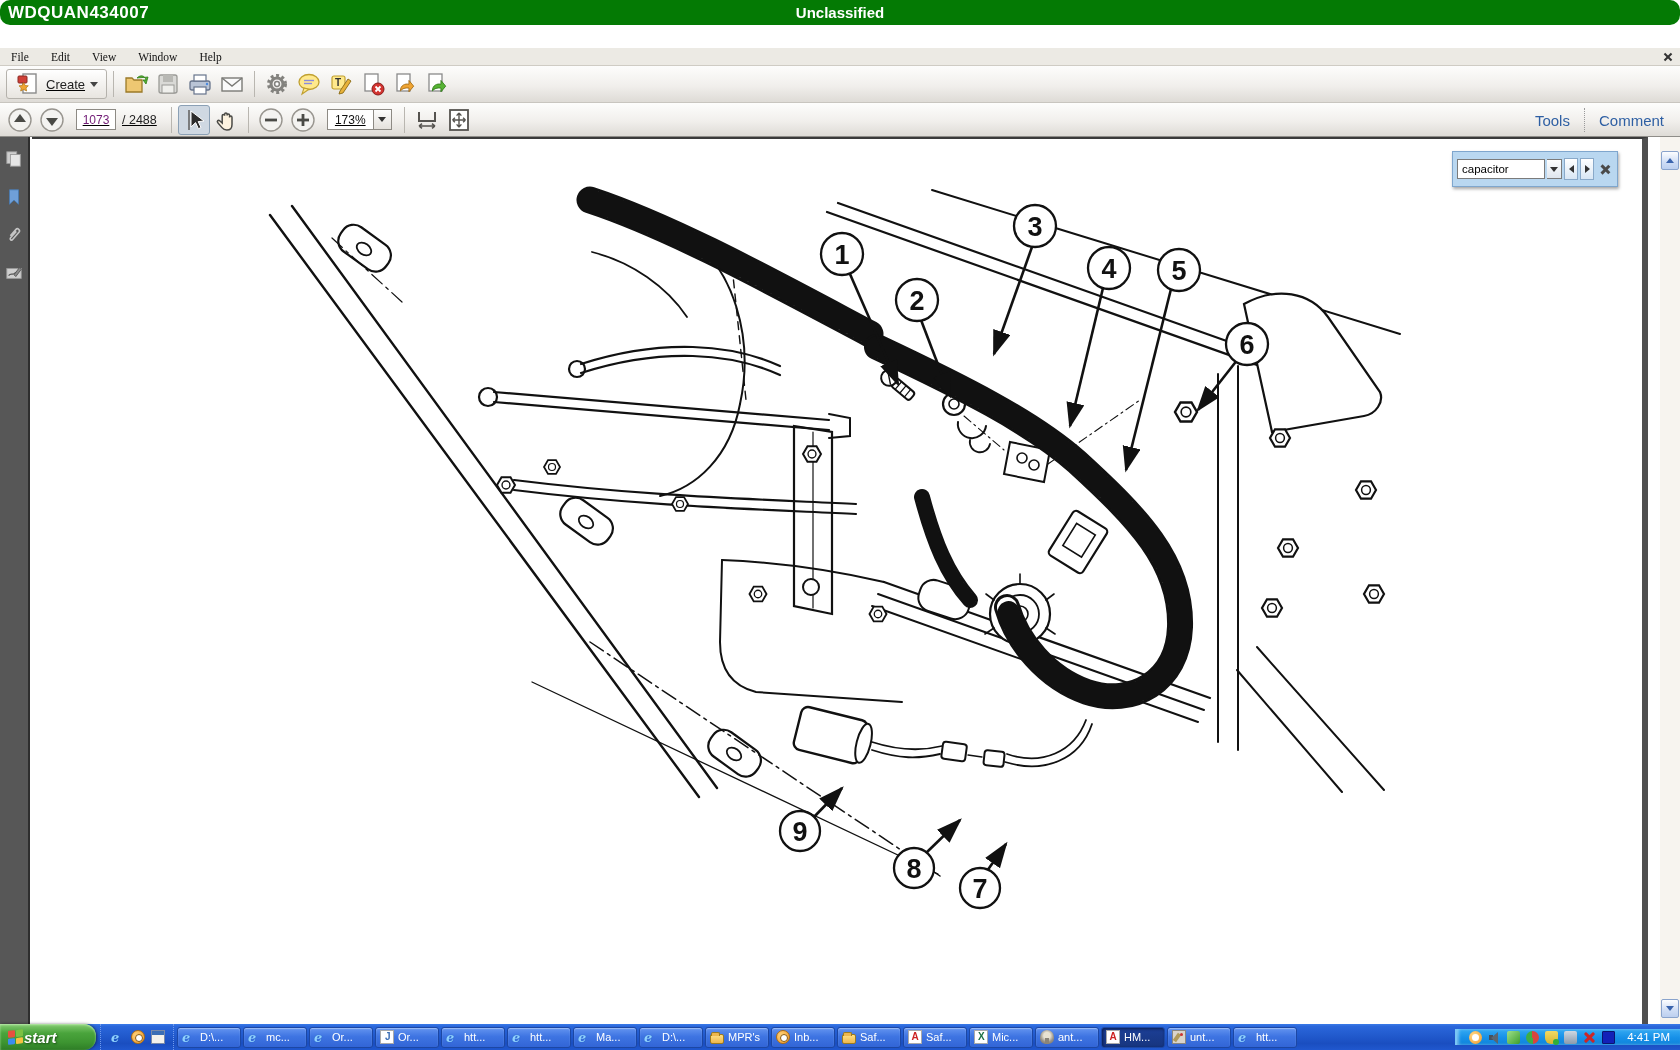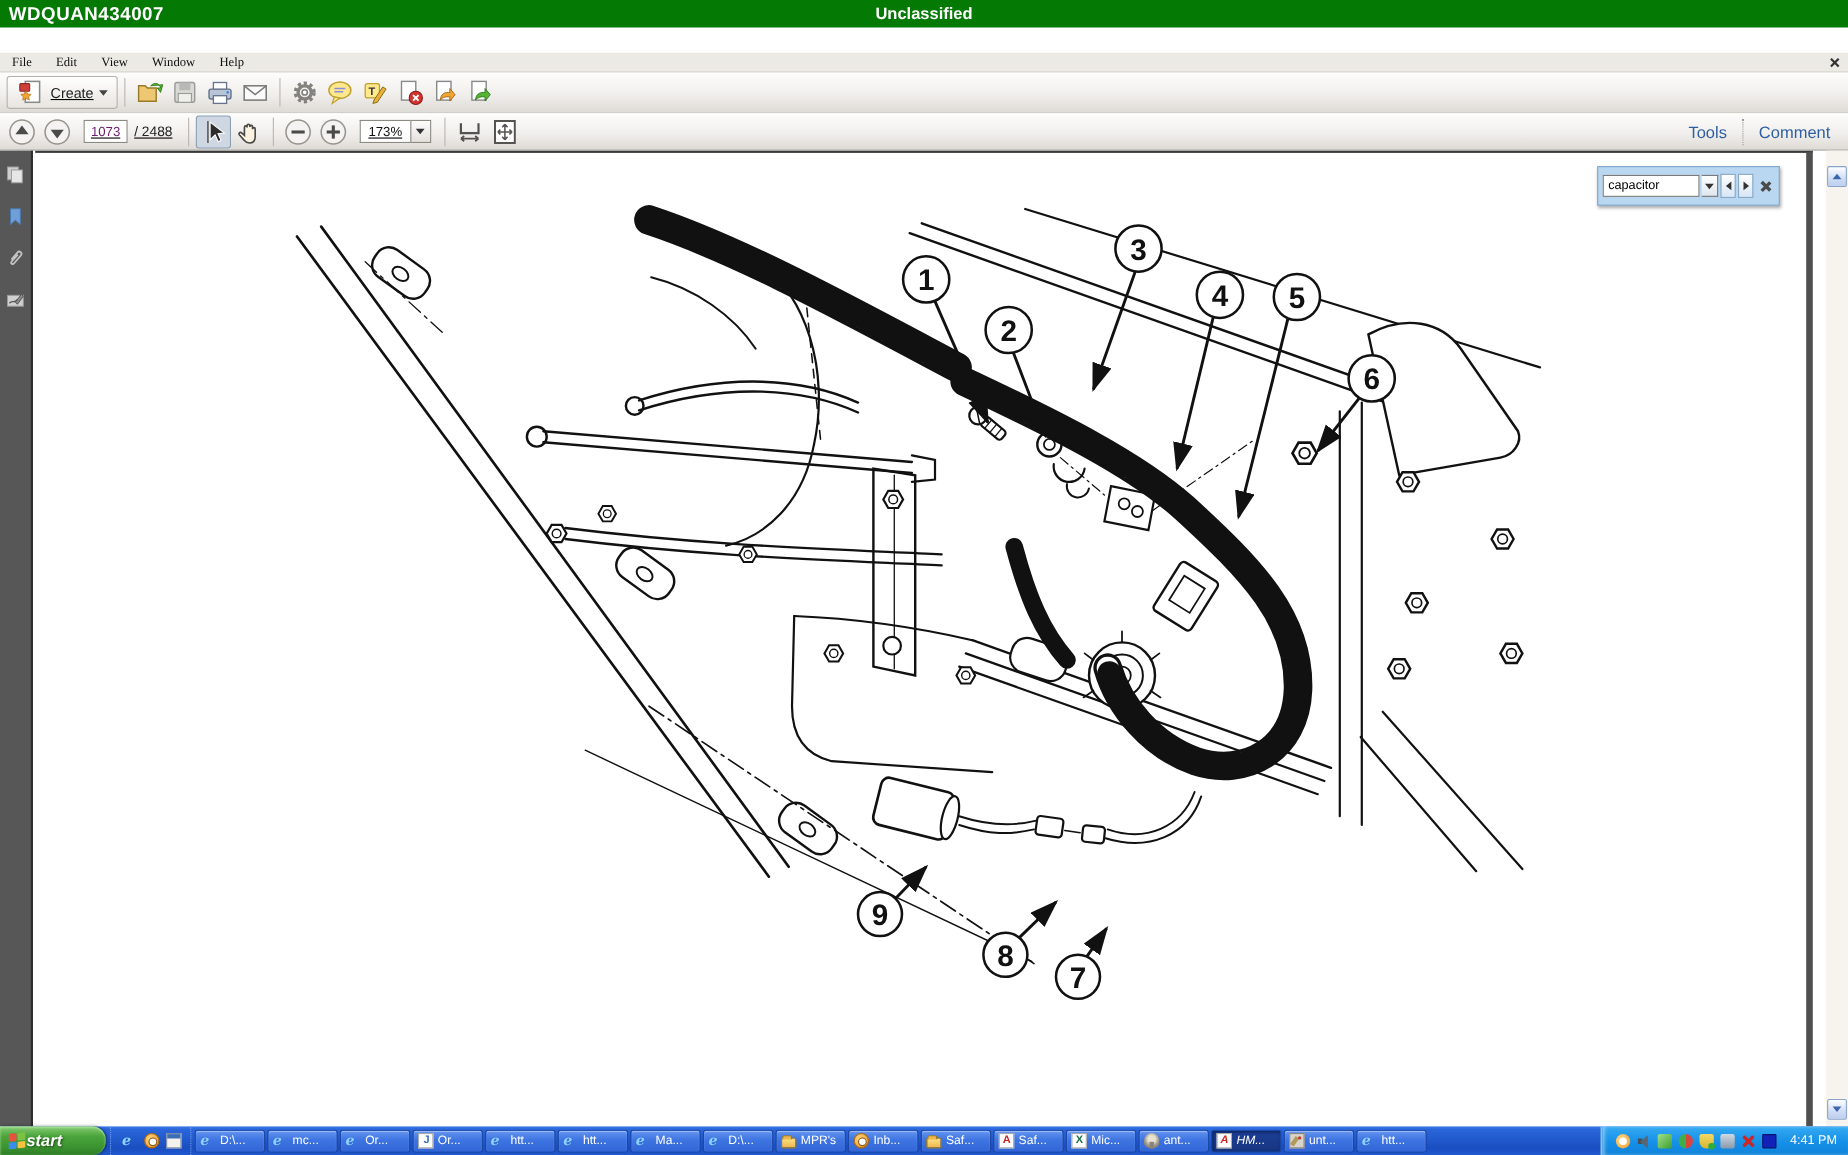--- a/index.html
+++ b/index.html
@@ -2,21 +2,21 @@
 <html><head>
 <meta charset="utf-8">
 <style>
   * { margin:0; padding:0; box-sizing:border-box; }
   html,body { width:1680px; height:1050px; overflow:hidden; background:#000;
               font-family:"Liberation Sans", sans-serif; }
   .screen { position:relative; width:1680px; height:1050px; background:#fff; overflow:hidden; }
 
   
   .banner { position:absolute; left:0; top:0; width:1680px; height:25px; background:#047a04;
-            display:flex; align-items:center; }
+            display:flex; align-items:center;border-radius:10px; }
   .banner .bid { color:#fff; font-weight:bold; font-size:17px; margin-left:8px; letter-spacing:.5px; }
   .banner .bclass { position:absolute; left:0; right:0; text-align:center; color:#fff;
                     font-weight:bold; font-size:15px; }
 
   
   .titlebar { position:absolute; left:0; top:25px; width:1680px; height:23px;
       background:linear-gradient(180deg,#3a86ec 0%,#1a66ea 12%,#0e59e4 45%,#0a4ed6 80%,#0947c6 100%);
       display:flex; align-items:center; padding:0 4px; }
   .titlebar .ttext { color:#fff; font-weight:bold; font-size:12.5px; margin-left:5px;
                      text-shadow:1px 1px 1px #07339a; }
@@ -115,21 +115,21 @@
           gap:1px; transform:skewY(-6deg); }
   .flag i { border-radius:1px; }
   .flag i:nth-child(1){background:#e8503f;} .flag i:nth-child(2){background:#7cc143;}
   .flag i:nth-child(3){background:#3b8cf0;} .flag i:nth-child(4){background:#f5c242;}
   .qlaunch { display:flex; align-items:center; gap:6px; padding:0 8px 0 10px; height:26px;
              border-left:1px dotted #6f9aec; border-right:1px dotted #6f9aec; margin-left:4px; }
   .taskbtns { display:flex; align-items:center; gap:2px; flex:1; padding:0 3px; overflow:hidden; }
   .taskbtn { height:21px; flex:0 0 64px; border-radius:3px; border:1px solid #1c47a4;
       background:linear-gradient(180deg,#6394f0 0%,#3e74e2 45%,#3265d6 100%);
       box-shadow:inset 0 1px 1px #9cbcf8; display:flex; align-items:center; gap:4px; padding:0 4px; color:#fff; font-size:11px; }
-  .taskbtn.active { background:linear-gradient(180deg,#1c3f96 0%,#17357f 100%); box-shadow:inset 1px 1px 3px #0a1d50;font-style:italic; }
+  .taskbtn.active { background:linear-gradient(180deg,#1c3f96 0%,#17357f 100%); box-shadow:inset 1px 1px 3px #0a1d50; }
   .taskbtn .lbl { white-space:nowrap; overflow:hidden; }
   .tb-ico { width:14px; height:14px; flex:none; position:relative; display:inline-block; }
   .ic-ie { font:italic bold 13px "DejaVu Serif",serif; color:#8fd0ff; text-shadow:0 0 1px #1b5fb0; }
   .ic-ie::before { content:"e"; }
   .ic-folder { background:linear-gradient(#ffe084,#edb74e); border:1px solid #9c7a1e; border-radius:2px; margin-top:3px; height:10px; }
   .ic-folder::before { content:""; position:absolute; left:0; top:-3px; width:7px; height:3px; background:#edb74e;
                        border:1px solid #9c7a1e; border-bottom:none; border-radius:2px 2px 0 0; }
   .ic-outlook { background:radial-gradient(circle at 35% 35%,#ffd27a,#ef9726); border-radius:50%; border:1px solid #b06c10; }
   .ic-outlook::before { content:""; position:absolute; left:3px; top:3px; width:6px; height:6px; background:#fff;
                         border-radius:50%; border:1px solid #8a5a10; }
@@ -140,21 +140,21 @@
   .ic-java { background:#fff; border:1px solid #aaa; }
   .ic-java::before { content:"J"; position:absolute; left:4px; top:0; font-size:10px; font-weight:bold; color:#3b6eb5; }
   .ic-boom { background:radial-gradient(circle at 50% 40%,#e8e2d2 0 30%,#9a9489 60%,#6b665e); border-radius:50% 50% 40% 40%; }
   .ic-boom::before { content:""; position:absolute; left:5px; top:8px; width:4px; height:6px; background:#8a8478; }
   .ic-paint { background:#d8d4cc; border:1px solid #8a867e; }
   .ic-paint::before { content:""; position:absolute; left:2px; top:2px; width:4px; height:9px; background:#b09a5a; transform:rotate(35deg); }
   .ic-paint::after { content:""; position:absolute; right:2px; top:2px; width:3px; height:3px; background:#cc3333; border-radius:50%; }
   .ic-winapp { background:#f4f2ec; border:1px solid #7a8aa8; }
   .ic-winapp::before { content:""; position:absolute; left:0; top:0; right:0; height:4px; background:#3b6eb5; }
 
-  .tray { height:26px; display:flex; align-items:center; gap:6px; padding:0 10px 0 12px;
+  .tray { height:16px; display:flex; align-items:center; gap:6px; padding:0 10px 0 12px;
       background:linear-gradient(180deg,#35aaf2 0%,#1690e8 55%,#0f83da 100%);
       border-left:2px solid #79c6f5; box-shadow:inset 2px 0 3px rgba(255,255,255,.4); }
   .tray .time { color:#fff; font-size:11.5px; margin-left:6px; }
   .tray-ico { width:13px; height:13px; flex:none; position:relative; border-radius:2px; }
   .ti-reminder { background:radial-gradient(circle at 35% 35%,#ffd98a,#f09a28); border-radius:50%; }
   .ti-reminder::before { content:""; position:absolute; inset:3px; background:#fff; border-radius:50%; }
   .ti-volume { background:transparent; }
   .ti-volume::before { content:""; position:absolute; left:1px; top:4px; width:4px; height:5px; background:#46505c; }
   .ti-volume::after { content:""; position:absolute; left:3px; top:1px; width:0; height:0;
       border-top:6px solid transparent; border-bottom:6px solid transparent; border-right:7px solid #5a6570; }

